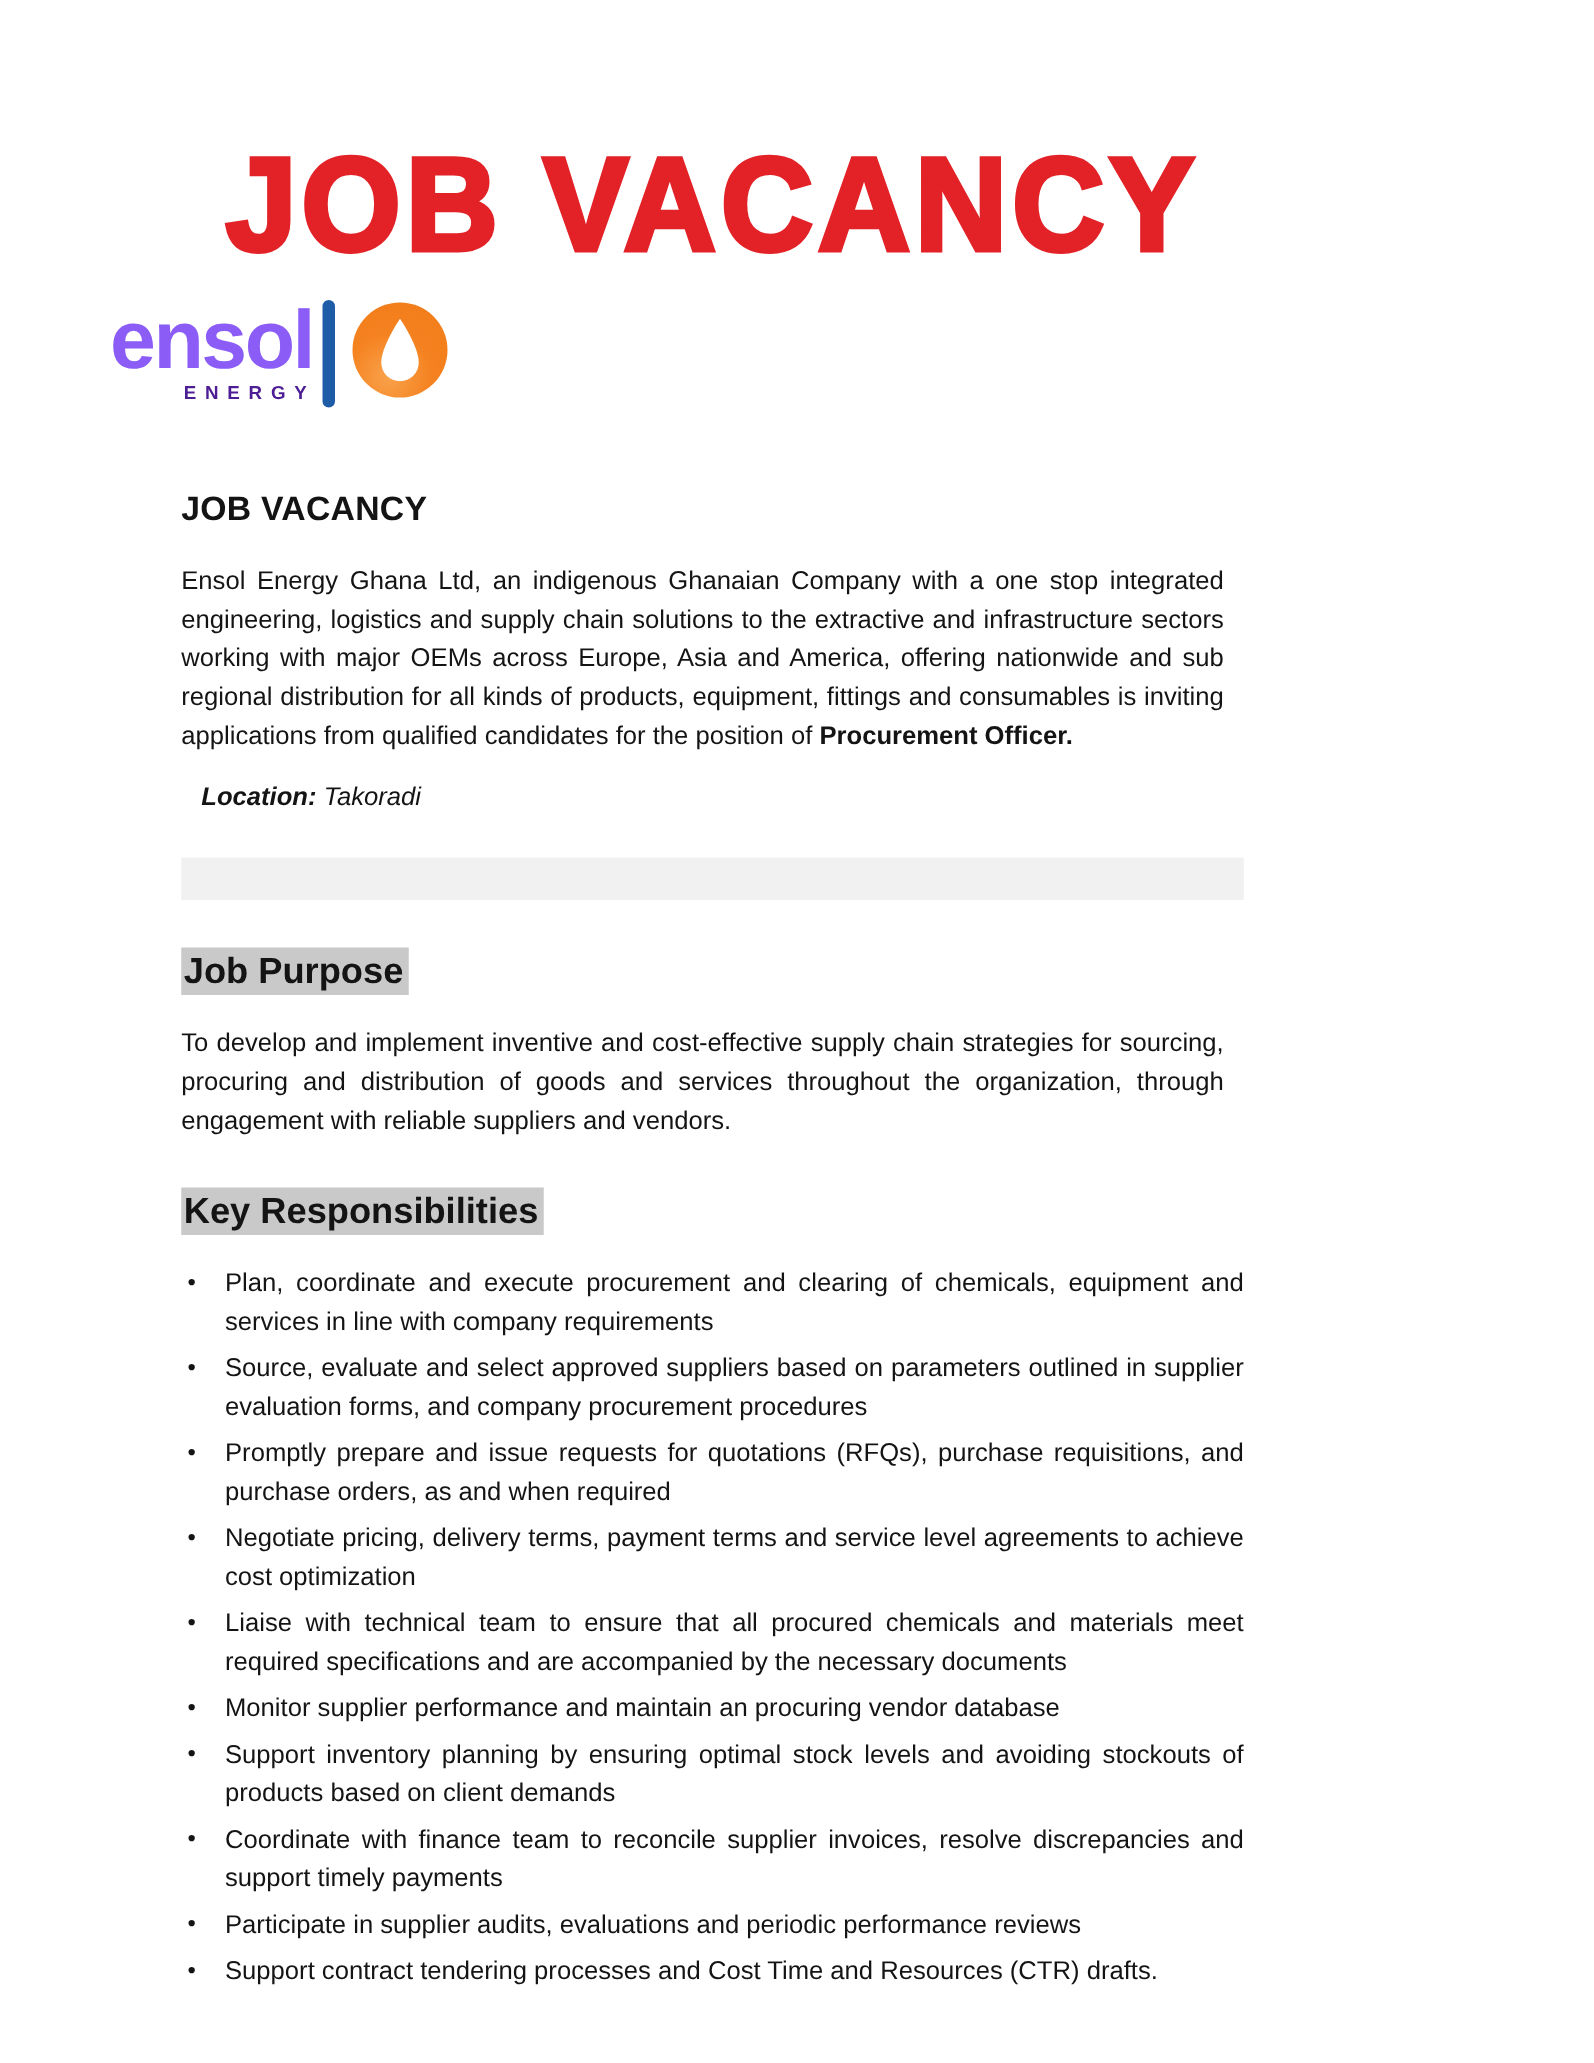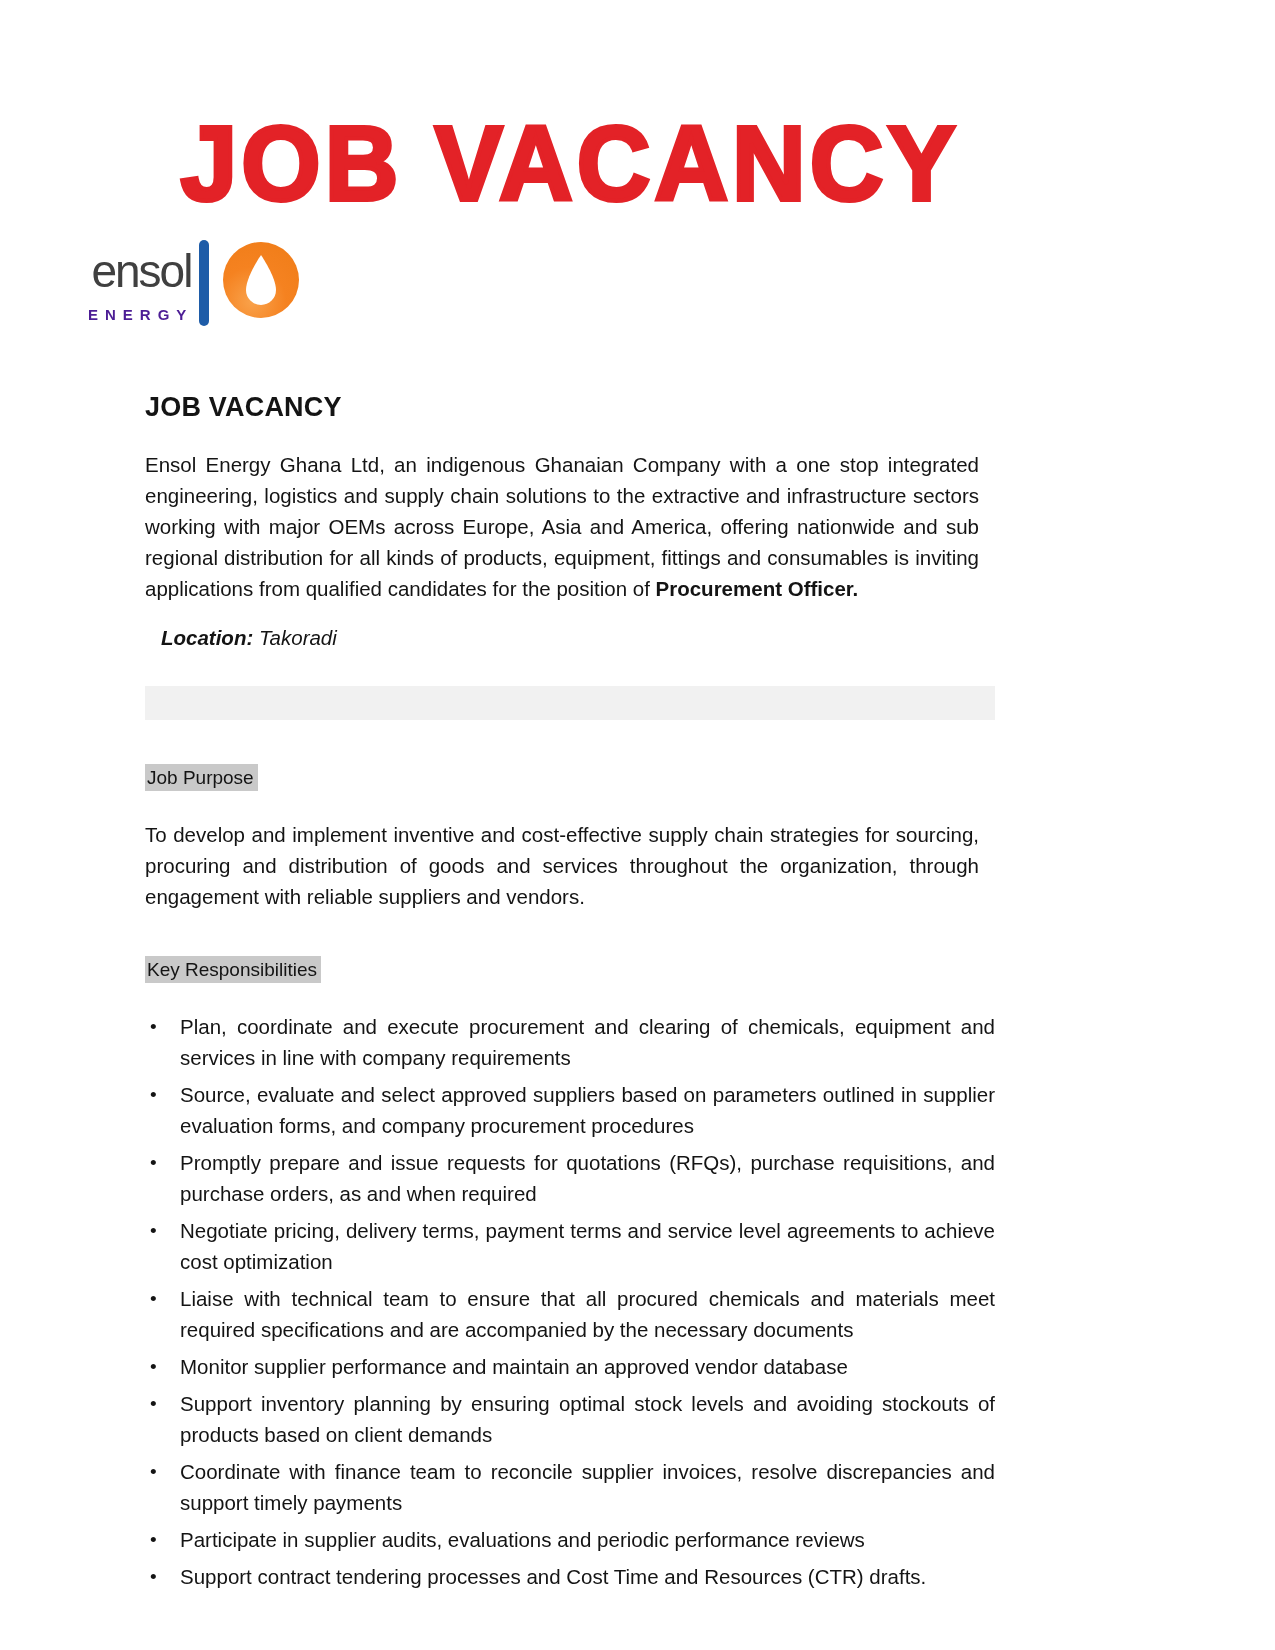--- a/index.html
+++ b/index.html
@@ -24,22 +24,22 @@
     transform:scaleY(1.04);
   }
   
   .logo-row{
     display:flex;align-items:flex-start;
     margin:24px 0 0 88px;
     height:90px;
   }
   .logo-text{display:flex;flex-direction:column;align-items:flex-end;padding-top:2px;}
   .logo-wordmark{
-    font-size:46px;line-height:58px;font-weight:normal;
-    letter-spacing:-2px;color:#404040;
+    font-size:66px;line-height:58px;font-weight:bold;
+    letter-spacing:-2px;color:#8b5cf6;
   }
   .logo-sub{
     font-size:15px;font-weight:bold;letter-spacing:7px;
     color:#4c1d95;margin:6px -2px 0 0;
   }
   .logo-bar{
     width:10px;height:86px;background:#1E5CA8;
     border-radius:5px;margin-left:8px;flex:none;
   }
   .logo-mark{
@@ -61,21 +61,21 @@
     text-align:justify;
   }
   .meta-row{margin:18px 0 0 16px;font-size:20.5px;line-height:31px;}
   .meta-label{font-weight:bold;font-style:italic;}
   .meta-value{font-style:italic;}
   .gray-band{height:34px;background:#F1F1F1;margin-top:33px;}
   .section{margin-top:42px;}
   .section-heading{
     display:inline;
     background:#C9C9C9;
-    font-size:19px;font-weight:normal;
+    font-size:29px;font-weight:bold;
     padding:3px 4px 3px 2px;
     line-height:31px;
   }
   .bullets{
     margin:26px 0 0 0;padding:0;list-style:none;
     font-size:20.5px;line-height:31px;
   }
   .bullets li{display:flex;padding-left:5px;}
   .bullets li + li{margin-top:6px;}
   .bullet{flex:none;width:30px;font-size:19px;}
@@ -138,21 +138,21 @@
           <li>
             <span class="bullet">•</span>
             <span class="li-text">Negotiate pricing, delivery terms, payment terms and service level agreements to achieve cost optimization</span>
           </li>
           <li>
             <span class="bullet">•</span>
             <span class="li-text">Liaise with technical team to ensure that all procured chemicals and materials meet required specifications and are accompanied by the necessary documents</span>
           </li>
           <li>
             <span class="bullet">•</span>
-            <span class="li-text">Monitor supplier performance and maintain an approved vendor database</span>
+            <span class="li-text">Monitor supplier performance and maintain an procuring vendor database</span>
           </li>
           <li>
             <span class="bullet">•</span>
             <span class="li-text">Support inventory planning by ensuring optimal stock levels and avoiding stockouts of products based on client demands</span>
           </li>
           <li>
             <span class="bullet">•</span>
             <span class="li-text">Coordinate with finance team to reconcile supplier invoices, resolve discrepancies and support timely payments</span>
           </li>
           <li>

